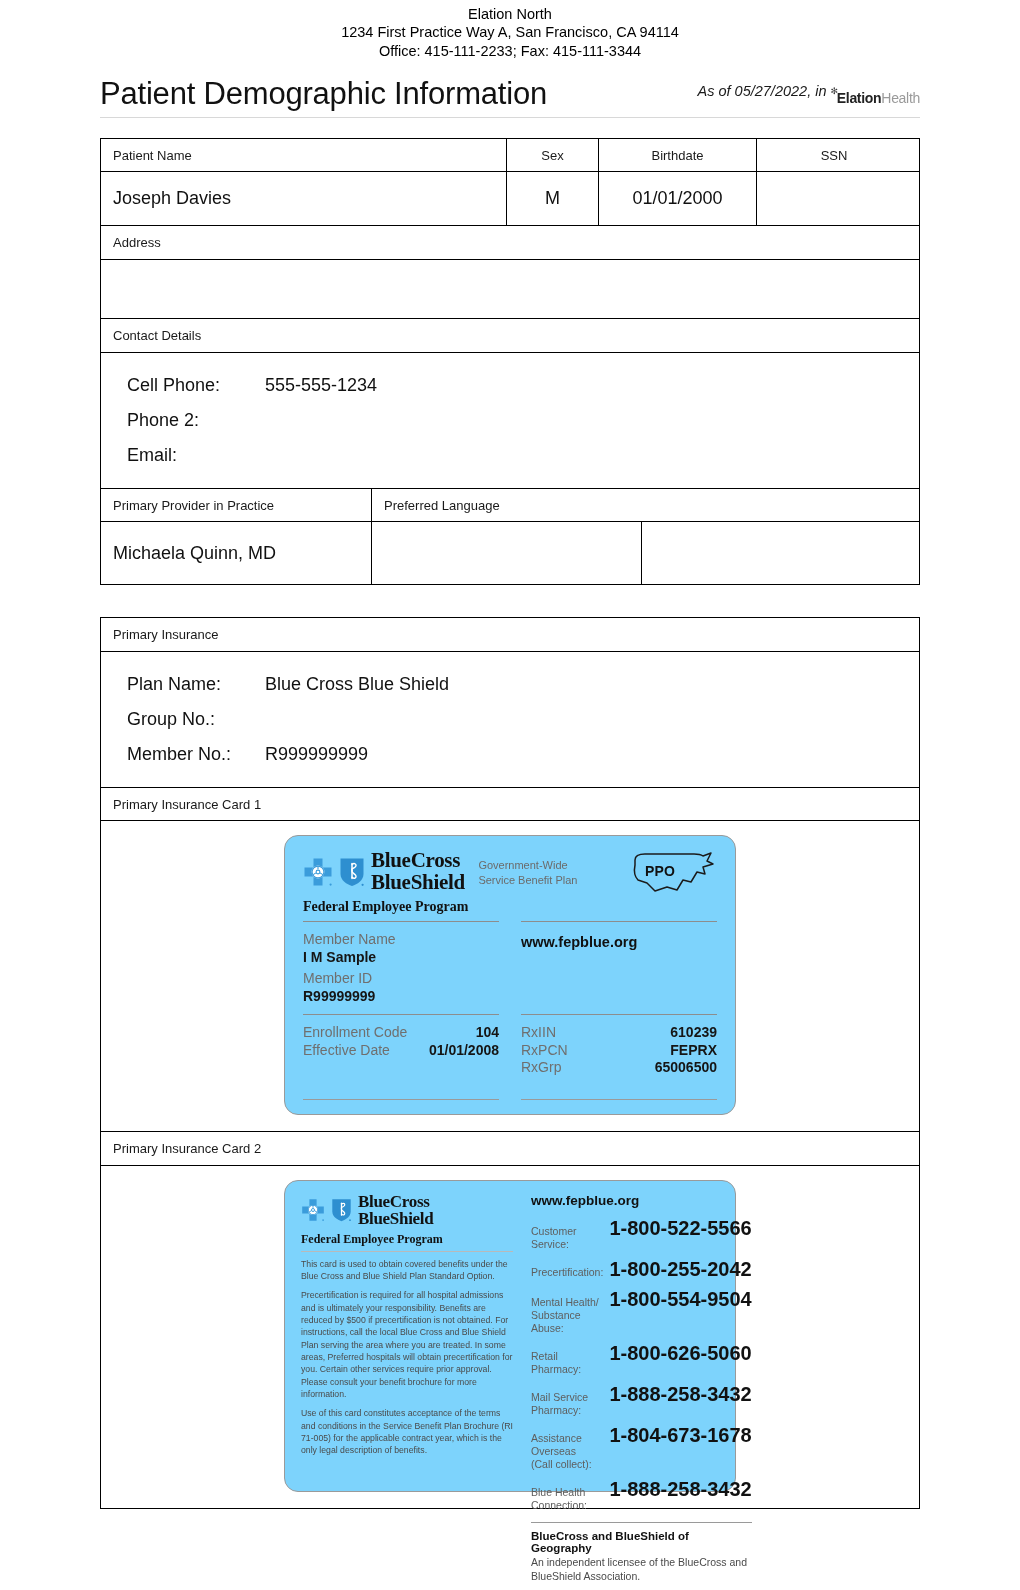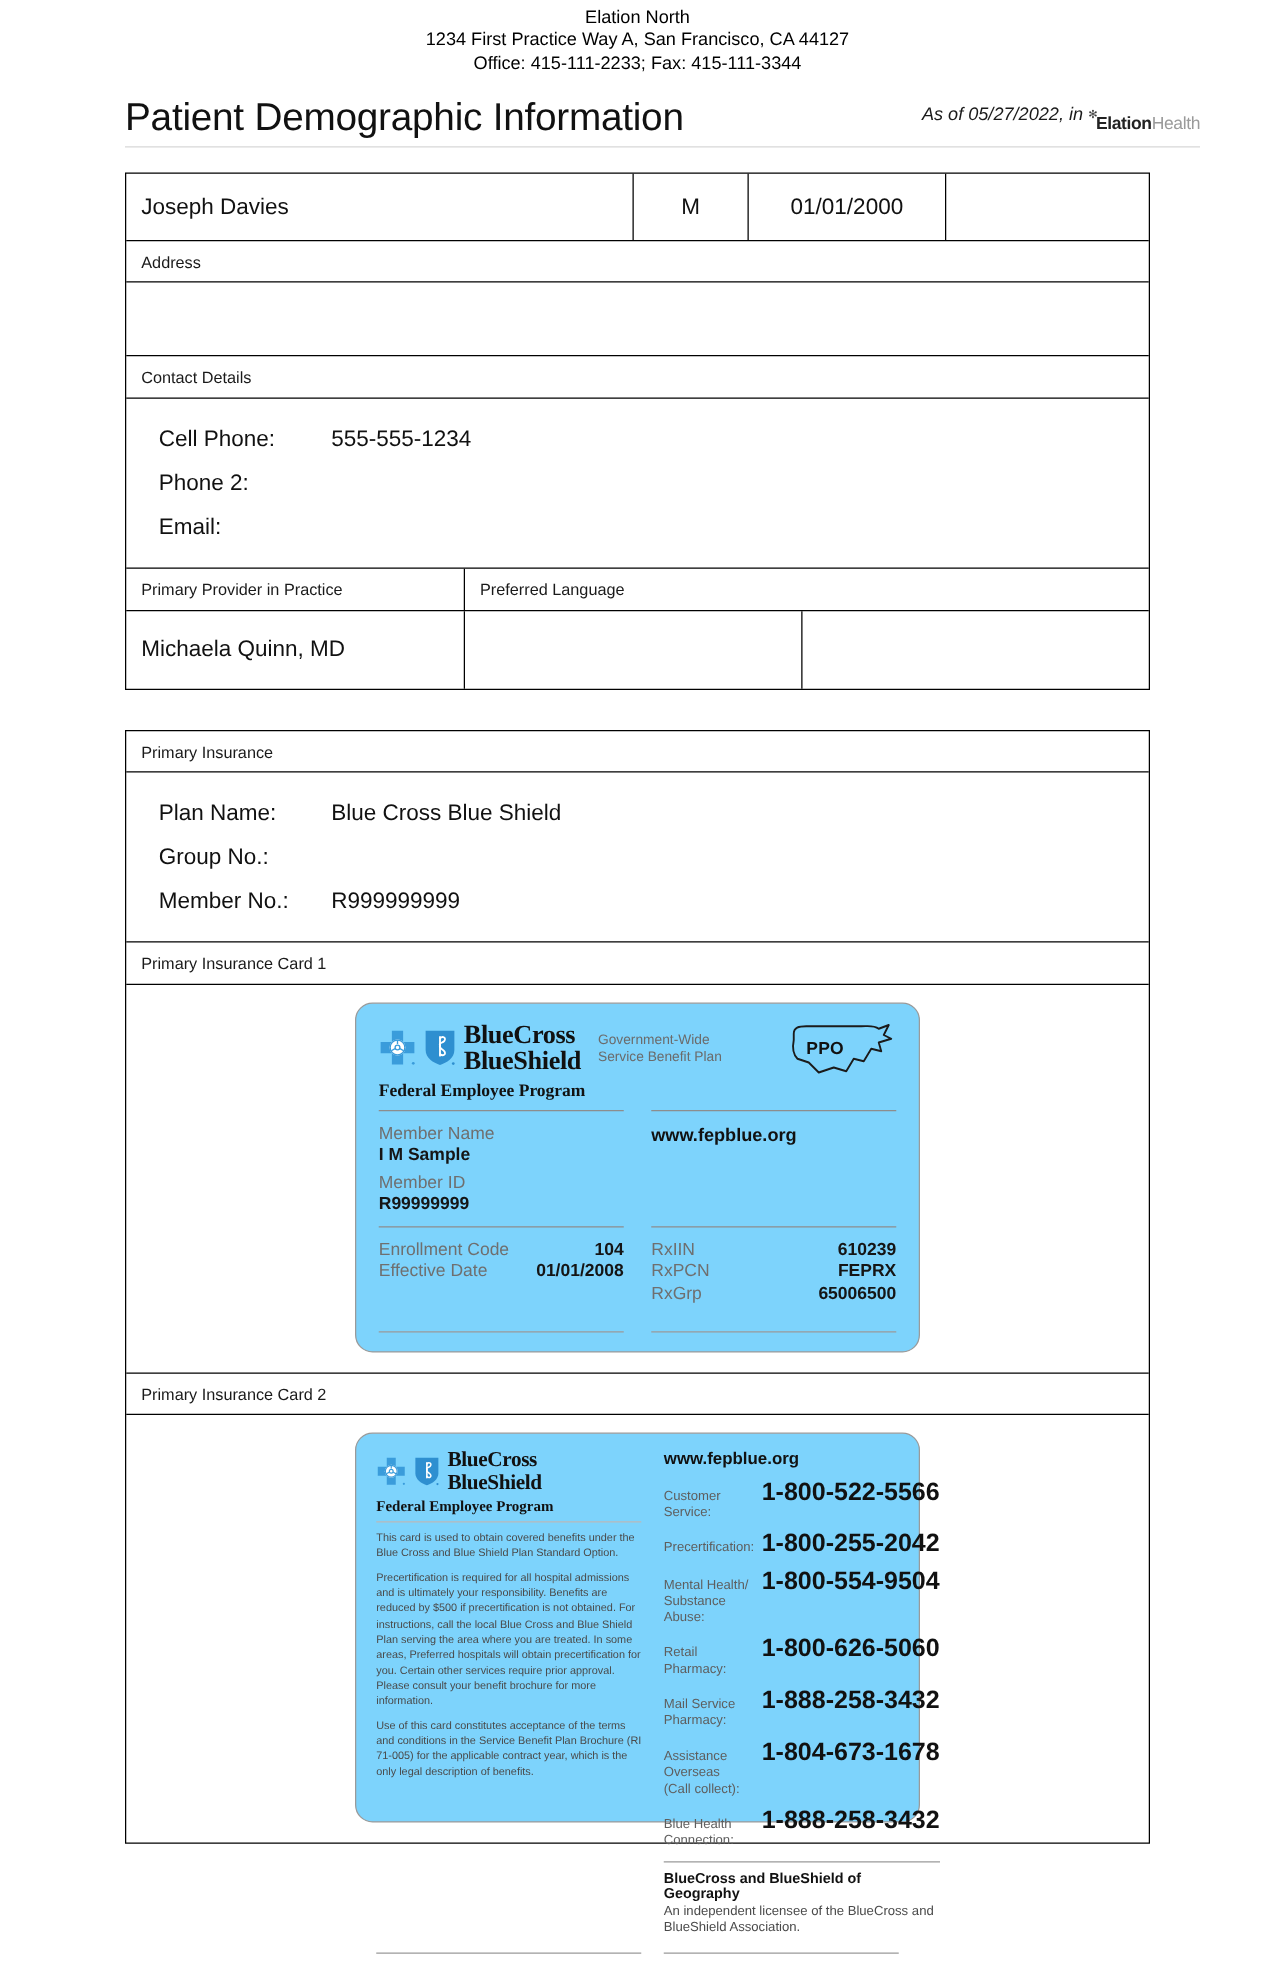--- a/index.html
+++ b/index.html
@@ -20,21 +20,21 @@
   .practice-header {
     text-align: center;
     padding-top: 5px;
     line-height: 1.26;
     font-size: 14.5px;
     color: #000;
   }
 
   
   .title-row {
-    margin: 18px 60px 0 100px;
+    margin: 18px 100px 0 100px;
     display: flex;
     align-items: flex-end;
     justify-content: space-between;
     border-bottom: 1px solid #d8d8d8;
     padding-bottom: 8px;
   }
   .doc-title {
     font-size: 31px;
     font-weight: 400;
     letter-spacing: -0.2px;
@@ -323,38 +323,44 @@
     margin-top: 12px;
   }
   .back-bottom-rules .brl { width: 212px; flex: none; height: 1px; background: #9a9a9a; }
   .back-bottom-rules .brr { flex: 1; height: 1px; background: #9a9a9a; }
 </style>
 </head>
 <body>
 
 <div class="practice-header">
   <div>Elation North</div>
-  <div>1234 First Practice Way A, San Francisco, CA 44127</div>
+  <div>1234 First Practice Way A, San Francisco, CA 94114</div>
   <div>Office: 415-111-2233; Fax: 415-111-3344</div>
 </div>
 
 <div class="title-row">
   <div class="doc-title">Patient Demographic Information</div>
   <div class="asof-wrap">
     <span class="asof-text">As of 05/27/2022, in</span>
     <span class="brand">
       <span class="brand-spark">✻</span>
       <span class="brand-elation">Elation</span>
       <span class="brand-health">Health</span>
     </span>
   </div>
 </div>
 
 <div class="block demographics">
 
+  <div class="row">
+    <div class="cell hdr-label c-name">Patient Name</div>
+    <div class="cell hdr-label hdr-center c-sex">Sex</div>
+    <div class="cell hdr-label hdr-center c-birth">Birthdate</div>
+    <div class="cell hdr-label hdr-center c-ssn">SSN</div>
+  </div>
 
   <div class="row">
     <div class="cell val-cell c-name">Joseph Davies</div>
     <div class="cell val-cell val-center c-sex">M</div>
     <div class="cell val-cell val-center c-birth">01/01/2000</div>
     <div class="cell val-cell val-center c-ssn"></div>
   </div>
 
   <div class="row">
     <div class="cell hdr-label" style="flex:1">Address</div>

